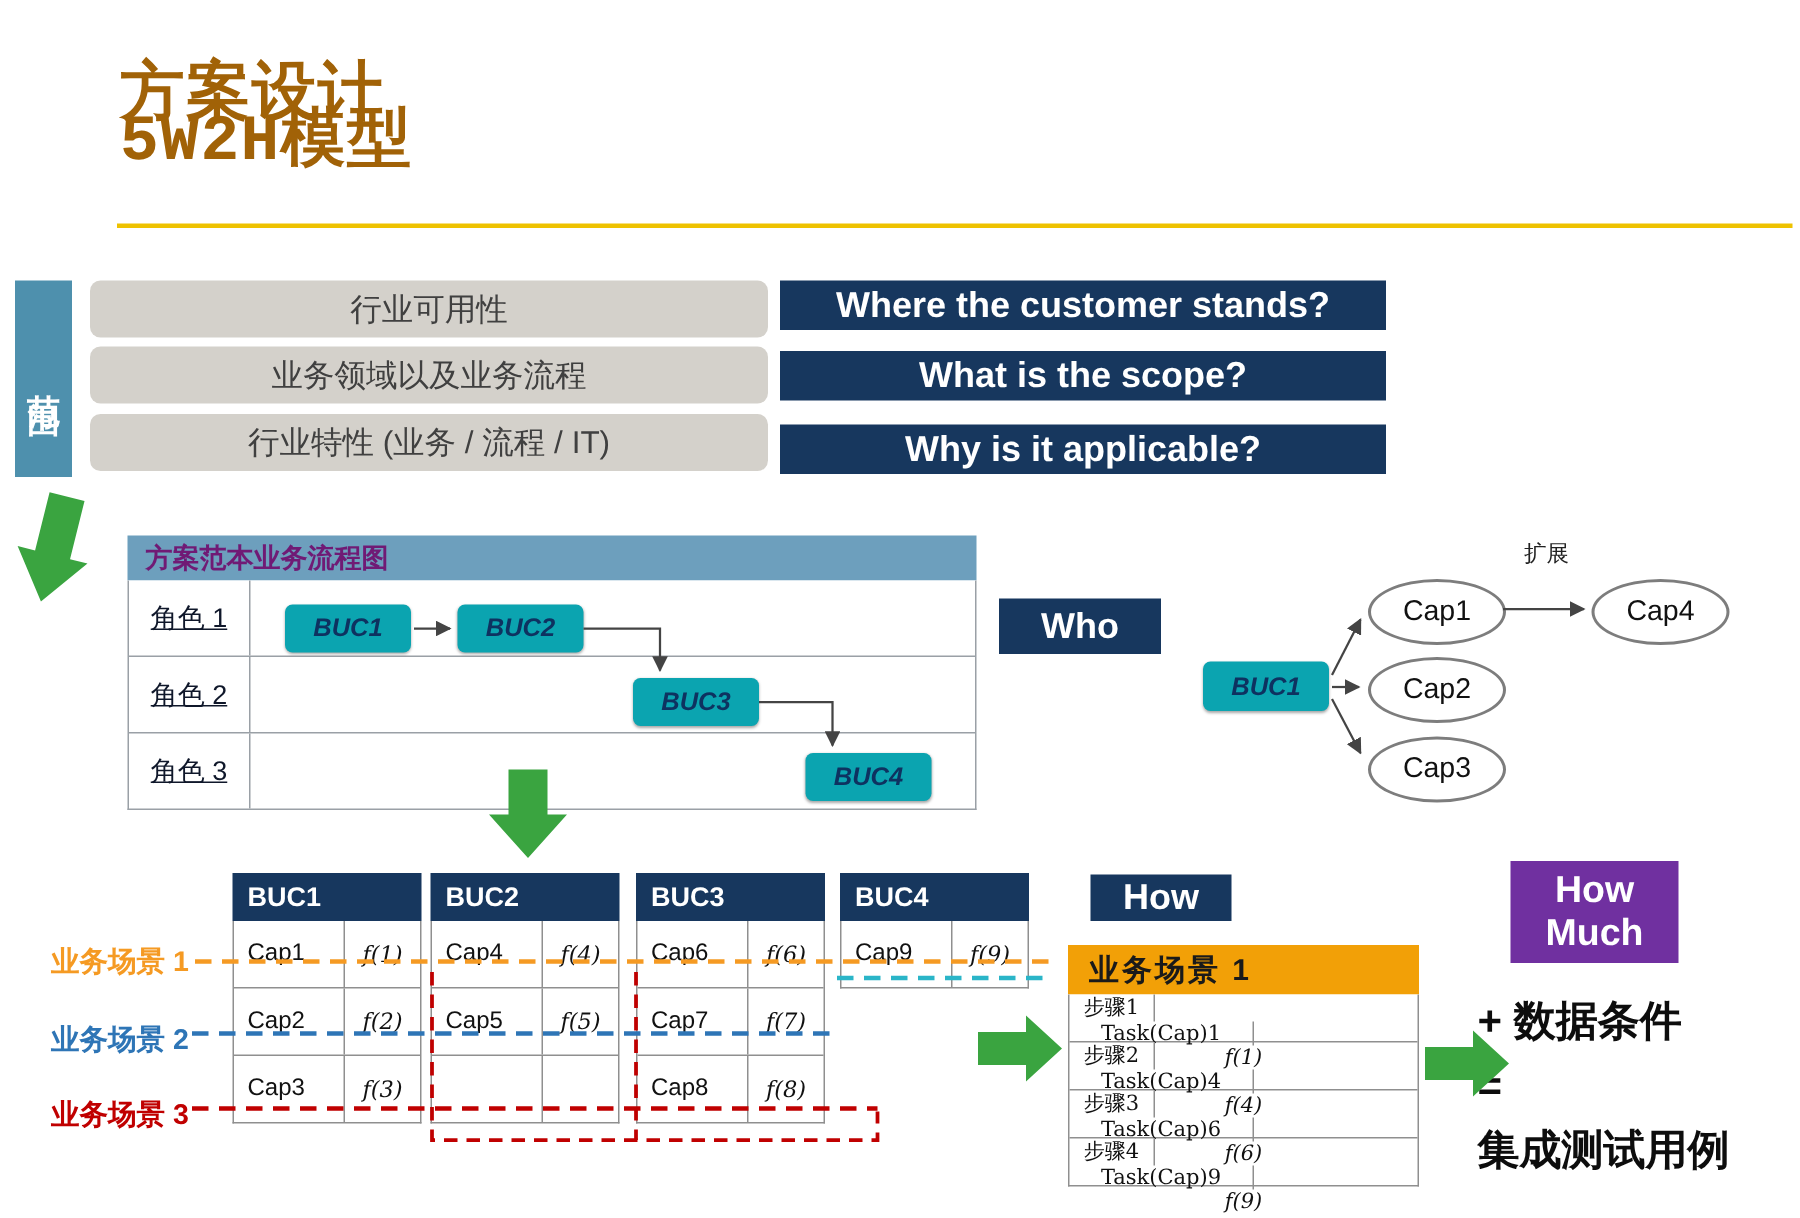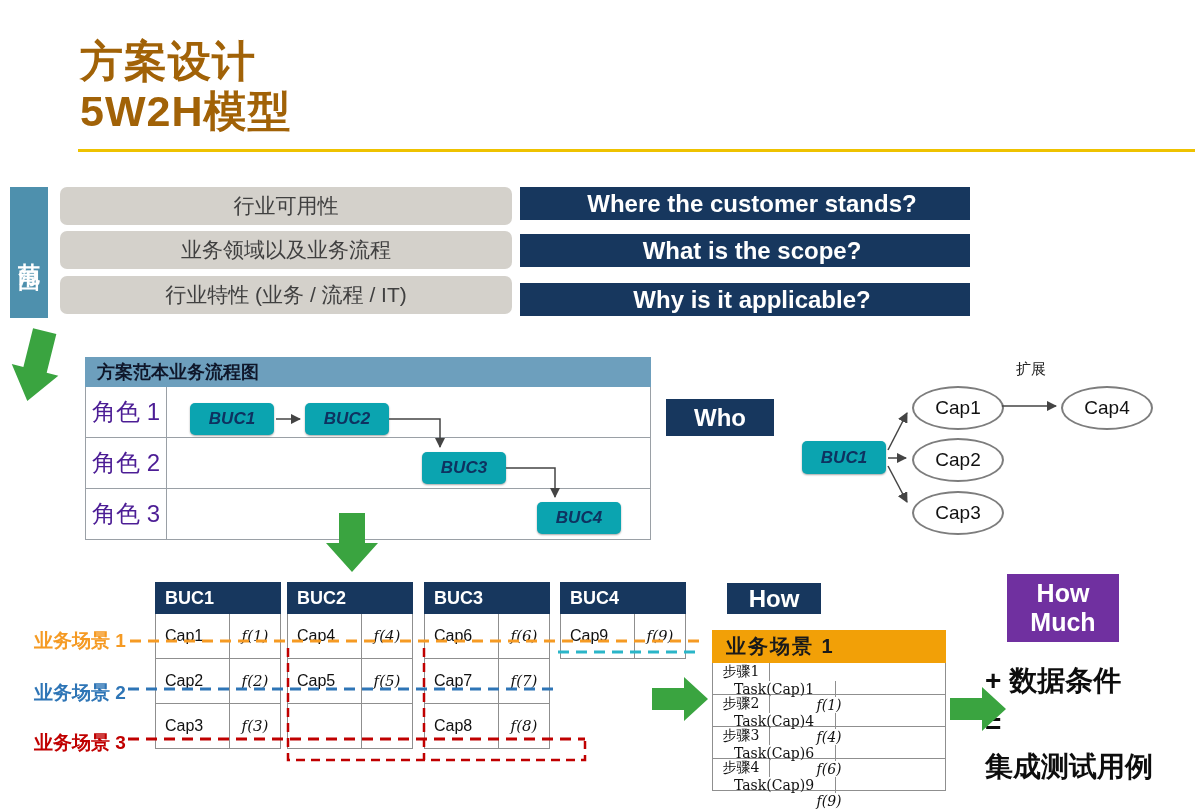--- a/index.html
+++ b/index.html
@@ -5,41 +5,41 @@
   html,body{margin:0;padding:0;background:#fff;}
   .stage{
     position:relative;width:1200px;height:812px;background:#ffffff;
     font-family:"Liberation Sans","DejaVu Sans",sans-serif;overflow:hidden;
   }
   .abs{position:absolute;}
 
   
   .title{position:absolute;font-size:43px;font-weight:bold;color:#a16207;letter-spacing:1px;line-height:1;}
   .t1{left:80px;top:40px;}
-  .t2{left:80px;top:90px;}
+  .t2{left:80px;top:73px;font-family:Liberation Mono, monospace;}
   .rule-yellow{left:78px;top:149px;width:1117px;height:3px;background:#eec200;}
 
   
   .scope-tab{left:10px;top:187px;width:38px;height:131px;background:#4e90ad;color:#fff;
     display:flex;align-items:center;justify-content:center;font-size:22px;font-weight:bold;}
   .scope-tab span{writing-mode:vertical-rl;text-orientation:upright;letter-spacing:8px;}
   .gray-row{left:60px;width:452px;height:38px;background:#d4d1cb;border-radius:7px;
     display:flex;align-items:center;justify-content:center;font-size:21px;color:#404040;}
   .gr1{top:187px}.gr2{top:231px}.gr3{top:276px}
-  .q-box{left:520px;width:436px;height:33px;background:#17375e;color:#fff;font-weight:bold;font-size:24px;
-    display:flex;align-items:center;justify-content:center;padding-left:14px;}
+  .q-box{left:520px;width:404px;height:33px;background:#17375e;color:#fff;font-weight:bold;font-size:24px;
+    display:flex;align-items:center;justify-content:center;}
   .q1{top:187px}.q2{top:234px}.q3{top:283px}
 
   
   .flow-table{left:85px;top:357px;width:566px;}
-  .flow-header{height:30px;background:#6d9fbd;color:#0f172a;font-weight:bold;font-size:18px;line-height:30px;padding-left:12px;}
+  .flow-header{height:30px;background:#6d9fbd;color:#701a75;font-weight:bold;font-size:18px;line-height:30px;padding-left:12px;}
   .flow-body{border:1px solid #9aa0a6;border-top:none;background:#fff;}
   .flow-row{height:50px;border-bottom:1px solid #9aa0a6;display:flex;}
   .flow-row:last-child{border-bottom:none;}
-  .flow-role{width:80px;border-right:1px solid #9aa0a6;display:flex;align-items:center;justify-content:center;font-size:24px;color:#4c1d95;}
+  .flow-role{width:80px;border-right:1px solid #9aa0a6;display:flex;align-items:center;justify-content:center;font-size:18px;color:#0f172a;text-decoration:underline;}
 
   .buc-chip{position:absolute;width:84px;height:32px;background:#0ba4b0;border-radius:5px;
     color:#0e3260;font-weight:bold;font-style:italic;font-size:17px;
     display:flex;align-items:center;justify-content:center;box-shadow:0 1px 2px rgba(0,0,0,.35);}
   .bc1{left:190px;top:403px}.bc2{left:305px;top:403px}.bc3{left:422px;top:452px}.bc4{left:537px;top:502px}
   .buc-right{left:802px;top:441px;height:33px;}
 
   
   .navy-chip{background:#17375e;color:#fff;font-weight:bold;font-size:24px;display:flex;align-items:center;justify-content:center;}
   .who{left:666px;top:399px;width:108px;height:37px;}

